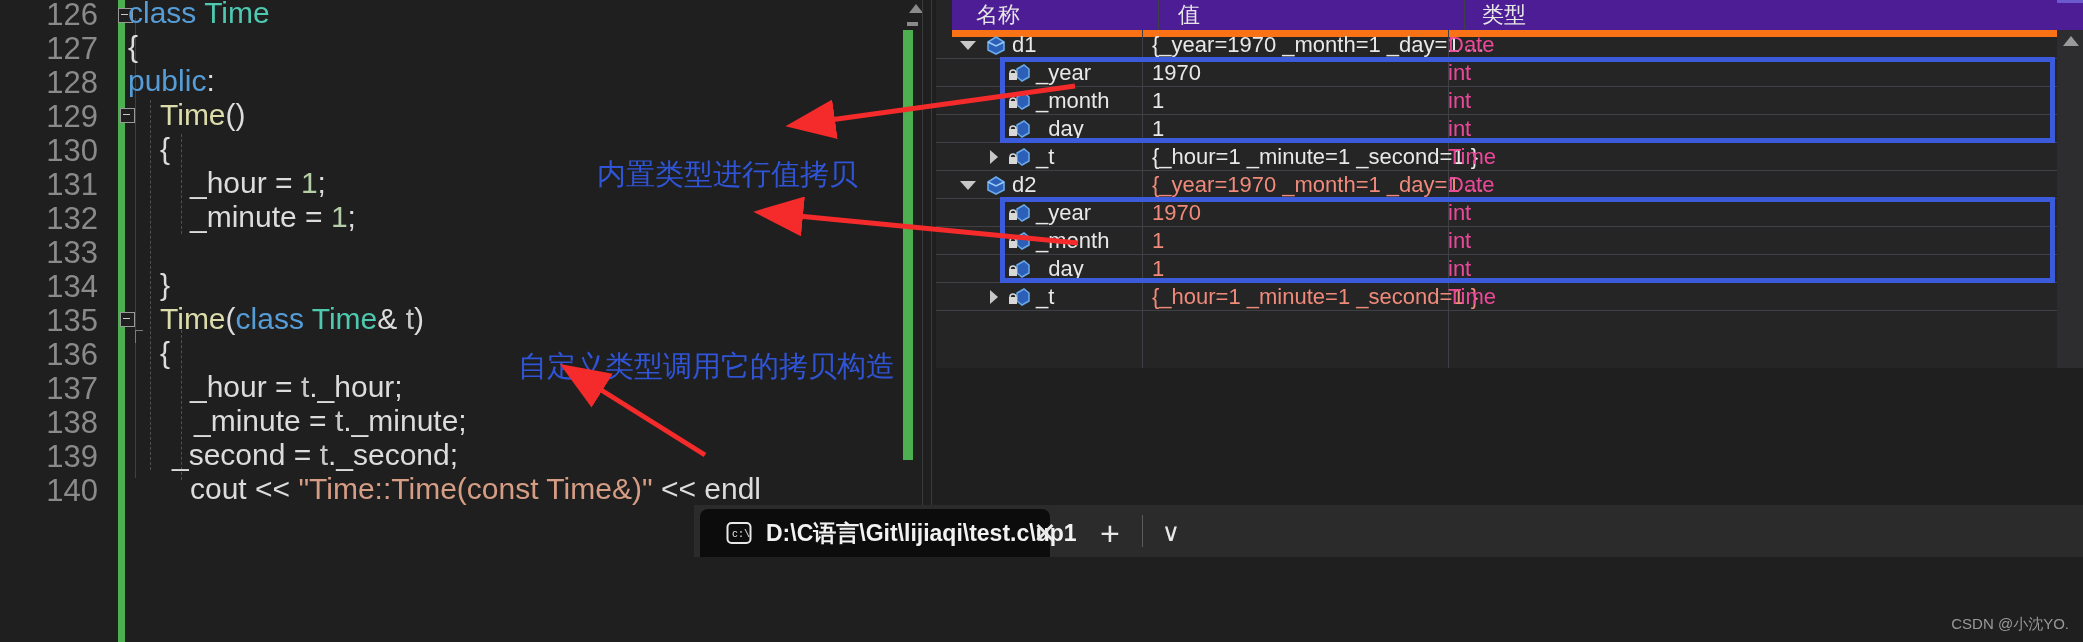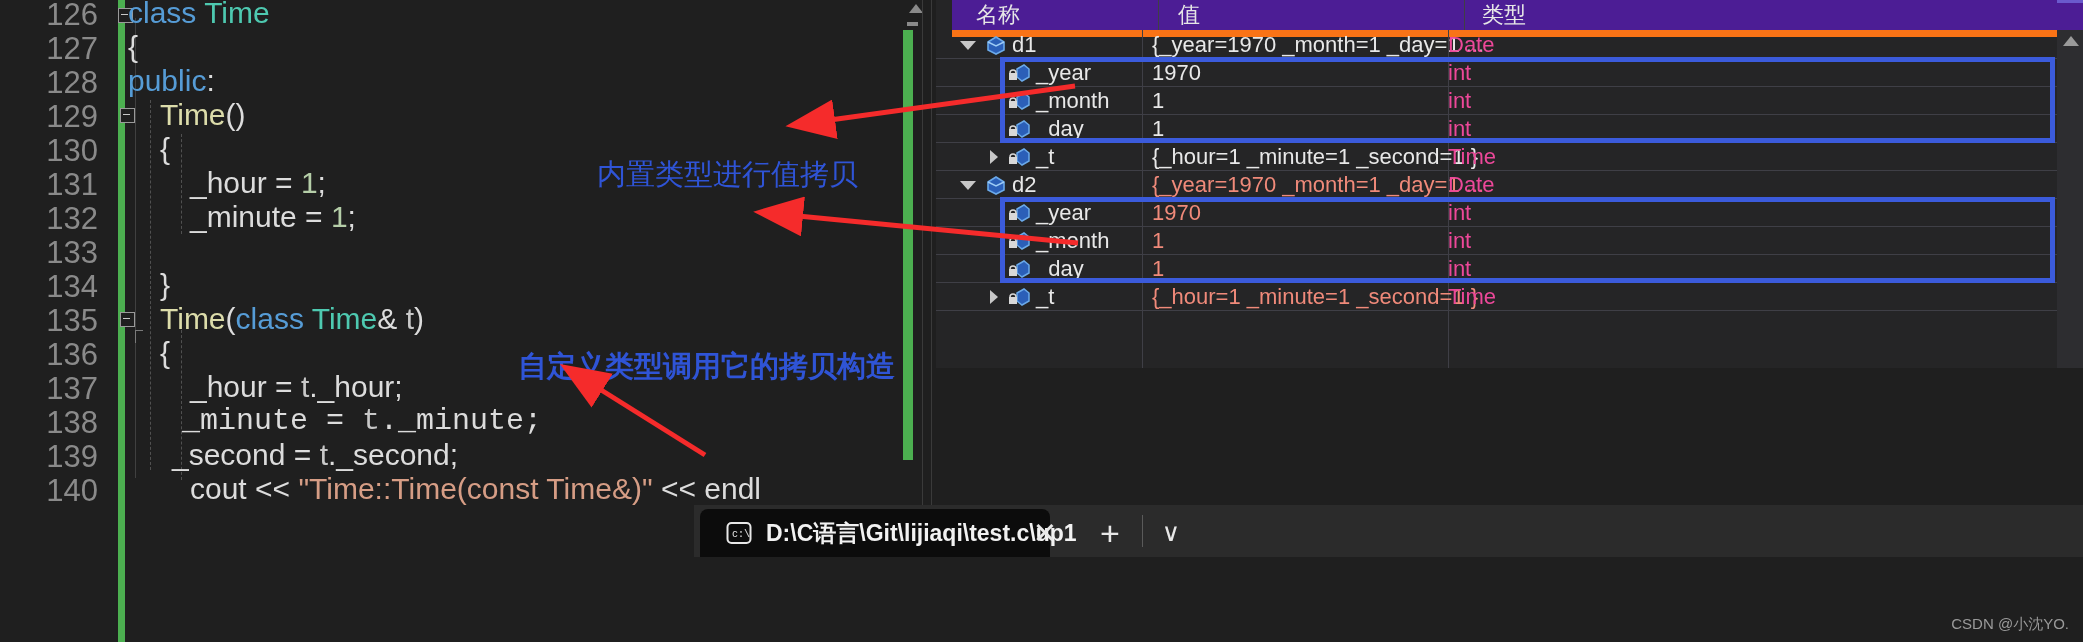--- a/index.html
+++ b/index.html
@@ -148,21 +148,21 @@
   <div class="codeline" style="top:30px;"><span class="plain">{</span></div>
   <div class="codeline" style="top:64px;"><span class="kw">public</span><span class="plain">:</span></div>
   <div class="codeline" style="left:160px;top:98px;"><span class="fn">Time</span><span class="plain">()</span></div>
   <div class="codeline" style="left:160px;top:132px;"><span class="plain">{</span></div>
   <div class="codeline" style="left:190px;top:166px;"><span class="plain">_hour = </span><span class="num">1</span><span class="plain">;</span></div>
   <div class="codeline" style="left:190px;top:200px;"><span class="plain">_minute = </span><span class="num">1</span><span class="plain">;</span></div>
   <div class="codeline" style="left:160px;top:268px;"><span class="plain">}</span></div>
   <div class="codeline" style="left:160px;top:302px;"><span class="fn">Time</span><span class="plain">(</span><span class="kw">class</span> <span class="type">Time</span><span class="plain">&amp; </span><span class="ident">t</span><span class="plain">)</span></div>
   <div class="codeline" style="left:160px;top:336px;"><span class="plain">{</span></div>
   <div class="codeline" style="left:190px;top:370px;"><span class="plain">_hour = </span><span class="ident">t</span><span class="plain">._hour;</span></div>
-  <div class="codeline" style="left:182px;top:404px;font-family:Liberation Mono, monospace;"><span class="plain">_minute = </span><span class="ident">t</span><span class="plain">._minute;</span></div>
+  <div class="codeline" style="left:194px;top:404px;"><span class="plain">_minute = </span><span class="ident">t</span><span class="plain">._minute;</span></div>
   <div class="codeline" style="left:172px;top:438px;"><span class="plain">_second = </span><span class="ident">t</span><span class="plain">._second;</span></div>
   <div class="codeline" style="left:190px;top:472px;"><span class="plain">cout &lt;&lt; </span><span class="str">"Time::Time(const Time&amp;)"</span><span class="plain"> &lt;&lt; endl</span></div>
 
   <div id="edscroll">
     <div class="uparrow"></div>
     <div class="marker"></div>
     <div class="thumb"></div>
   </div>
   <div id="edsep1"></div>
   <div id="edsep2"></div>
@@ -297,21 +297,21 @@
   <div class="bluebox" style="left:64px;top:197px;width:1055px;height:86px;"></div>
 
   <div id="wtoplineBlue"></div>
   <div id="wscroll">
     <div class="uparrow"></div>
   </div>
 </div>
 <div id="watchbottomfill"></div>
 
 <div class="anno" style="left:597px;top:155px;">内置类型进行值拷贝</div>
-<div class="anno" style="left:518px;top:347px;font-weight:bold;">自定义类型调用它的拷贝构造</div>
+<div class="anno" style="left:518px;top:347px;">自定义类型调用它的拷贝构造</div>
 
 <svg class="arrows" viewBox="0 0 2083 642">
   <defs>
     <marker id="ah" markerWidth="10" markerHeight="8" refX="1" refY="4" orient="auto">
       <polygon points="0,0 10,4 0,8" fill="#f52b2b"></polygon>
     </marker>
   </defs>
 
   <line x1="1075" y1="86" x2="830" y2="120" stroke="#f52b2b" stroke-width="5" marker-end="url(#ah)"></line>
 

